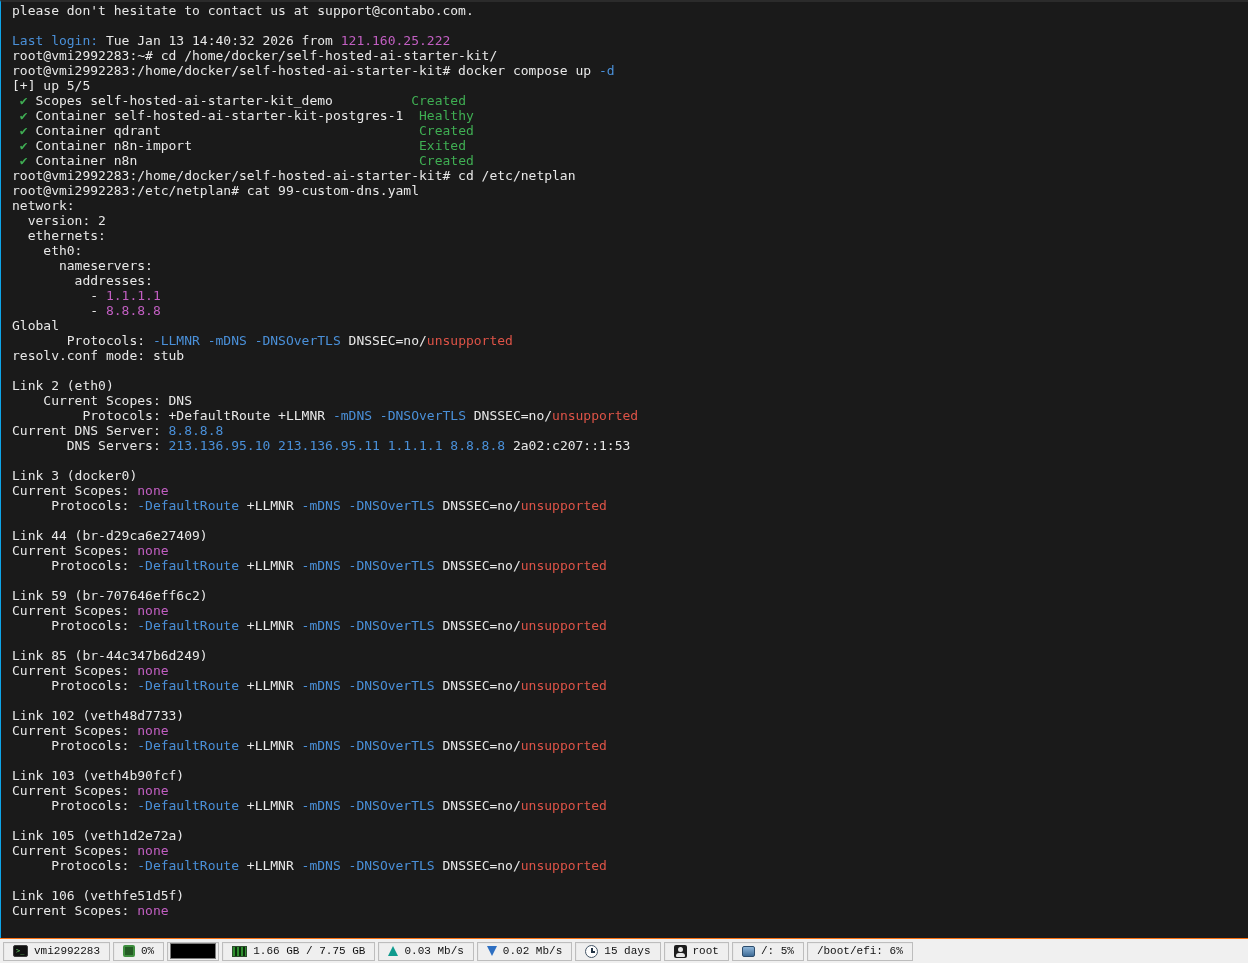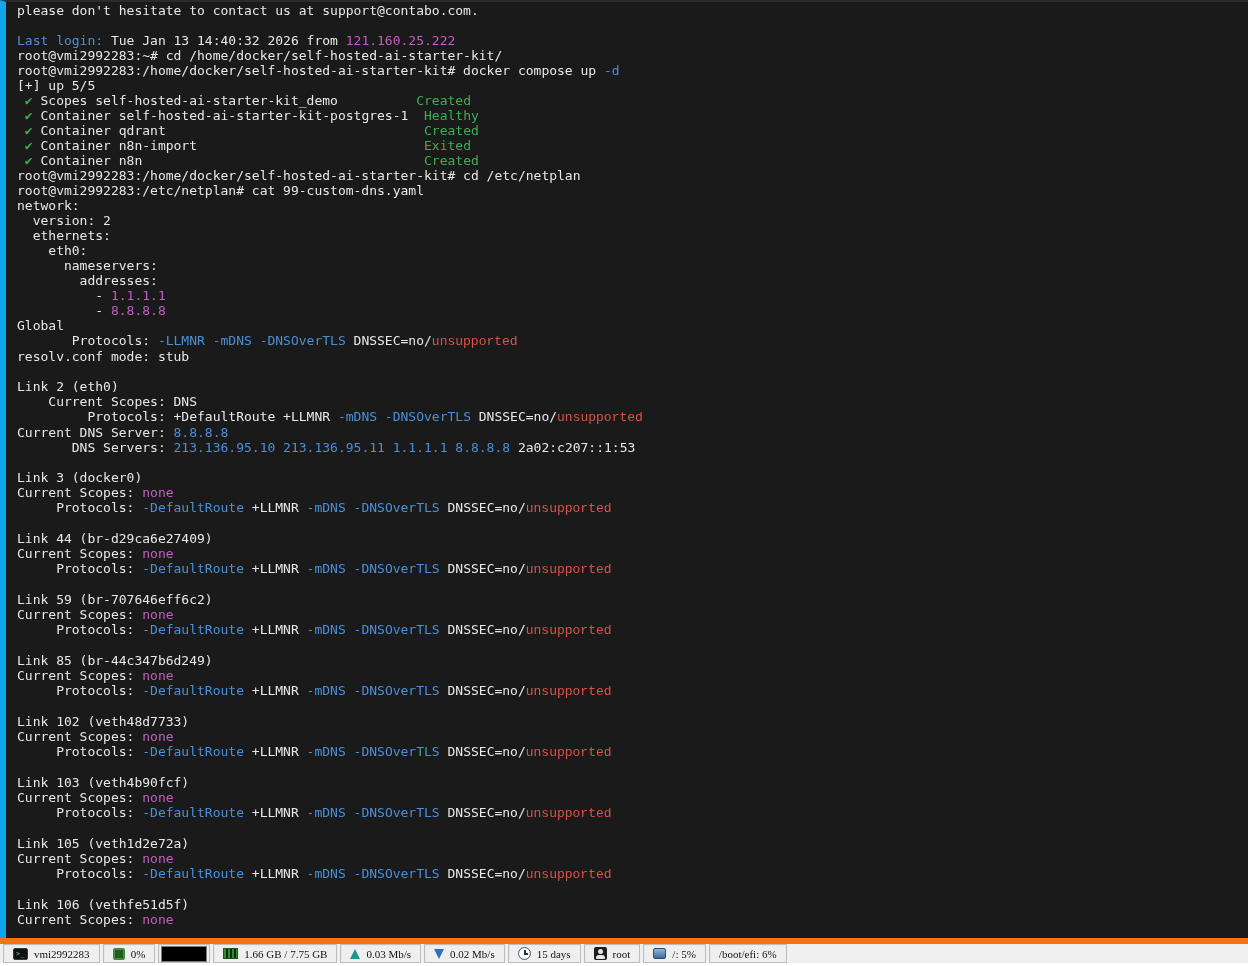--- a/index.html
+++ b/index.html
@@ -7,46 +7,46 @@
   body {
     background:#ffffff;
     font-family:"DejaVu Sans Mono", monospace;
     position:relative;
     overflow:hidden;
   }
   .terminal {
     position:absolute; top:0; left:0;
     width:1248px; height:938px;
     background:#1a1a1a;
-    border-left:6px solid #0ea5e9;
+    border-left:1px solid #0ea5e9;
     border-top:2px solid #2b2b2b;
     padding:1px 0 0 11px;
     overflow:hidden;
   }
   .t-line {
     white-space:pre;
     font-size:13px;
     line-height:15px;
     min-height:15px;
     color:#e8e8e8;
   }
   .c-blue    { color:#4a90d9; }
   .c-green   { color:#3fae53; }
   .c-magenta { color:#c25fc2; }
-  .c-red     { color:#dd5347;font-family:Liberation Mono, monospace; }
+  .c-red     { color:#dd5347; }
 
   .statusbar {
     position:absolute; top:938px; left:0;
     width:1248px; height:25px;
     background:#f0f0f0;
-    border-top:6px solid #f97316;
+    border-top:1px solid #f97316;
     display:flex; align-items:center;
     padding:2px 3px;
     gap:3px;
-    font-family:Liberation Serif, serif;
+    font-family:Liberation Mono, monospace;
   }
   .sb-seg {
     display:flex; align-items:center; gap:6px;
     height:19px; padding:0 9px;
     border:1px solid #bdbdbd;
     background:#efefef;
     box-shadow:inset 1px 1px 0 #e9e9e9;
     font-size:11px; color:#111;
     white-space:nowrap;
   }

